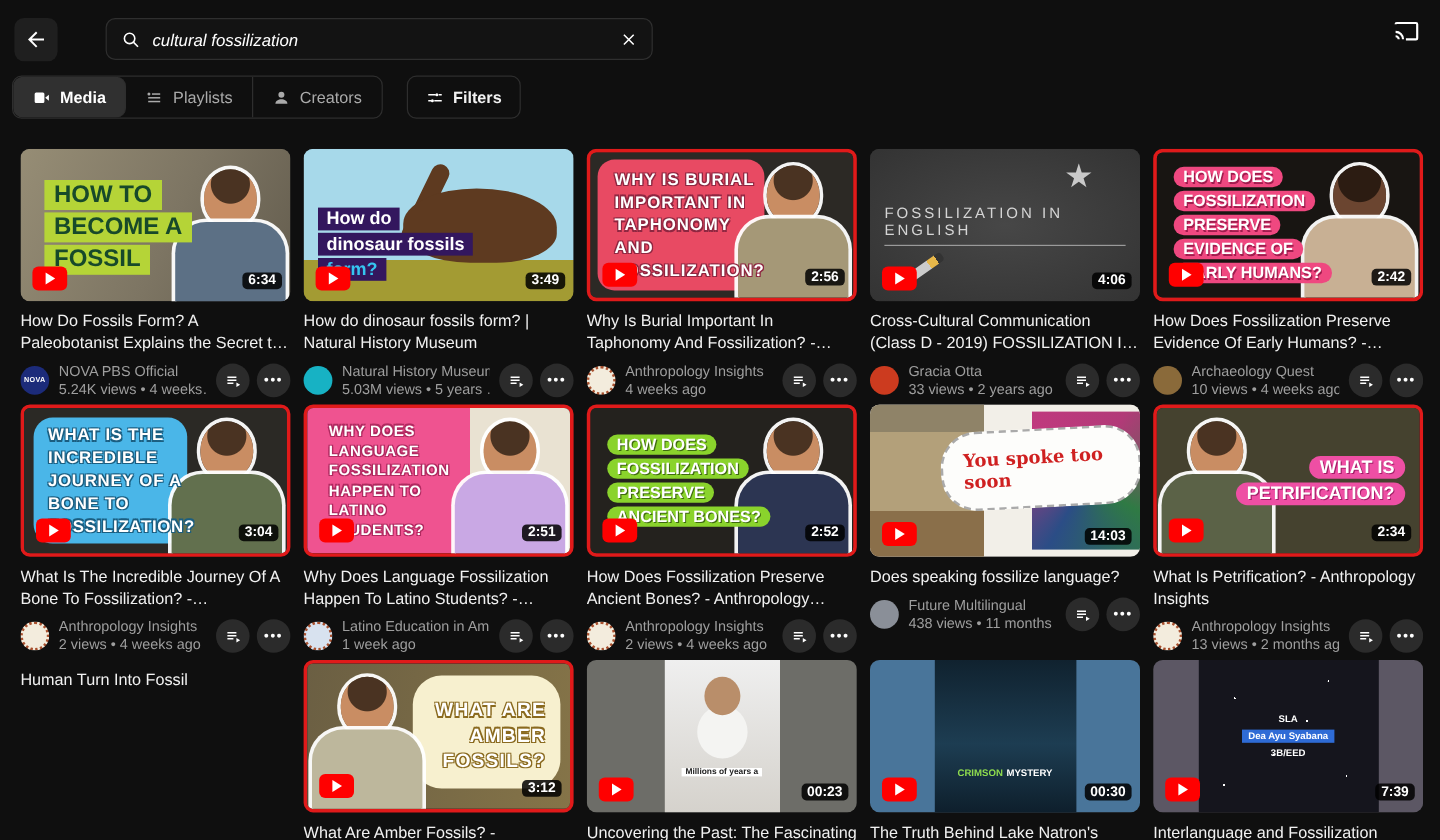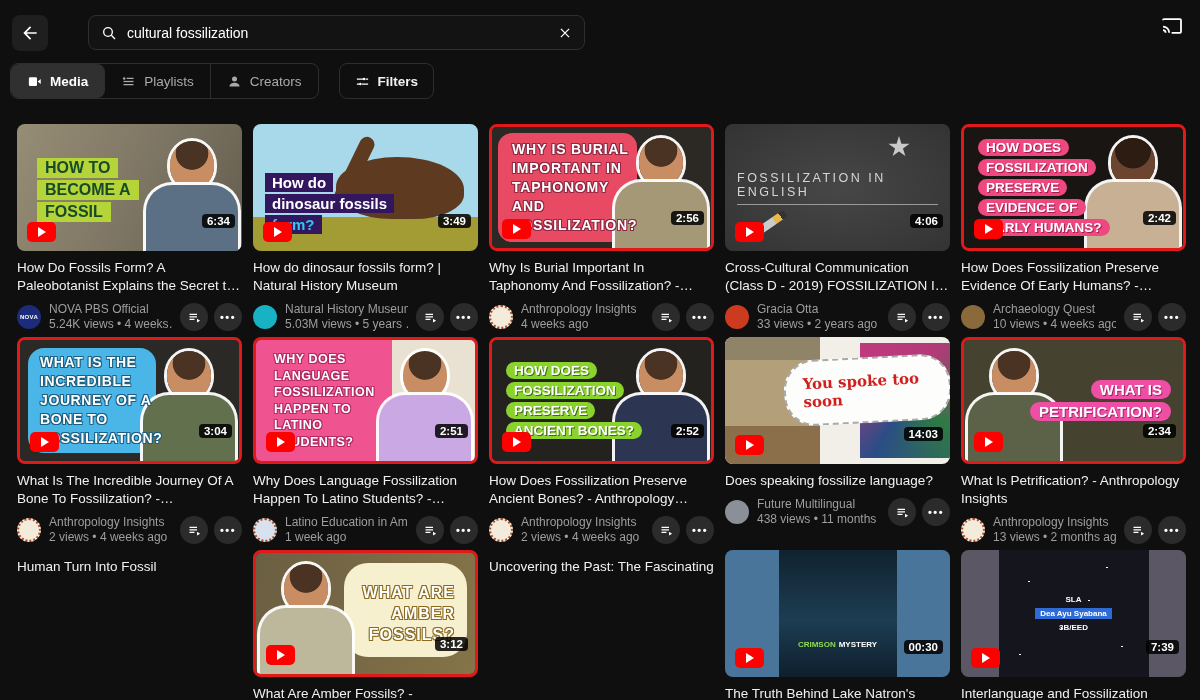--- a/index.html
+++ b/index.html
@@ -3,22 +3,22 @@
 <meta charset="utf-8">
 <style>
   * { margin:0; padding:0; box-sizing:border-box; }
   html,body { width:1200px; height:700px; overflow:hidden; }
   body { background:#0f0f0f; font-family:"Liberation Sans", sans-serif; color:#f1f1f1; position:relative; }
 
   
   .topbar { display:flex; align-items:center; padding:9px 12px 0 12px; height:56px; }
   .back-btn { width:36px; height:36px; border-radius:8px; background:#1f1f1f; border:none; color:#fff;
               display:flex; align-items:center; justify-content:center; cursor:pointer; }
-  .searchbox { margin-left:40px; width:497px; height:35px; background:#131313; border:1px solid #2f2f2f;
-               border-radius:8px; display:flex; align-items:center; padding:0 12px; gap:10px; }
+  .searchbox { margin-left:40px; width:456px; height:35px; background:#131313; border:1px solid #2f2f2f;
+               border-radius:8px; display:flex; align-items:center; padding:0 12px; gap:10px;font-style:italic; }
   .searchbox .q { flex:1; font-size:14px; color:#fff; font-weight:500; }
   .icon-btn { background:none; border:none; color:#fff; cursor:pointer; display:flex; align-items:center; }
   .cast { position:absolute; right:16px; top:14px; }
 
   
   .chips { display:flex; align-items:flex-end; margin:7px 0 0 10px; }
   .seg-group { display:flex; border:1px solid #2e2e2e; border-radius:8px; height:36px; overflow:hidden; }
   .seg { display:flex; align-items:center; gap:8px; padding:0 16px; font-size:13.5px; color:#aaa;
          background:transparent; border:none; border-right:1px solid #2e2e2e; cursor:pointer; }
   .seg:last-child { border-right:none; }
@@ -45,42 +45,42 @@
   .actions { display:flex; gap:6px; margin-left:auto; }
   .act { width:28px; height:28px; border-radius:50%; background:#2b2b2b; border:none; color:#fff;
          display:flex; align-items:center; justify-content:center; cursor:pointer; font-size:11px;
          letter-spacing:1.5px; font-weight:700; flex-shrink:0; }
 
   
   .ytp { position:absolute; left:10px; bottom:9px; width:29px; height:20px; background:#f00; border-radius:5px;
          z-index:5; display:flex; align-items:center; justify-content:center; }
   .ytp i { display:block; width:0; height:0; border-left:8px solid #fff; border-top:5px solid transparent;
            border-bottom:5px solid transparent; }
-  .dur { position:absolute; right:7px; bottom:23px; background:rgba(0,0,0,.85); color:#fff; font-size:11.5px;
+  .dur { position:absolute; right:7px; bottom:10px; background:rgba(0,0,0,.85); color:#fff; font-size:11.5px;
          font-weight:600; padding:1px 5px; border-radius:4px; z-index:5; }
 
   .tart { position:absolute; inset:0; display:flex; flex-direction:column; align-items:flex-start;
           justify-content:center; padding:12px; }
   .tline { z-index:3; }
 
   
   .person { position:absolute; bottom:0; width:96px; height:110px; z-index:2; }
   .person.right { right:2px; } .person.left { left:2px; }
   .person::before { content:""; position:absolute; top:0; left:50%; transform:translateX(-50%);
     width:44px; height:48px; border-radius:50% 50% 46% 46%;
     background:radial-gradient(circle at 50% 26%, #4a3322 0 38%, #c98d63 40%);
     box-shadow:0 0 0 3px rgba(255,255,255,.95); }
   .person::after { content:""; position:absolute; top:44px; left:50%; transform:translateX(-50%);
     width:92px; height:70px; border-radius:26px 26px 0 0; background:var(--shirt,#777);
     box-shadow:0 0 0 3px rgba(255,255,255,.95); }
   .th-early-humans .person::before { background:radial-gradient(circle at 50% 26%, #2c1c12 0 42%, #6b4530 44%); }
 
   
   .fossil-doc { background:linear-gradient(115deg,#968d75,#7d7563 55%,#645d4e); padding-top:16px; }
-  .fossil-doc .tline { background:#b5d437; color:#17492a; font-weight:800; font-size:16px; padding:1px 8px; margin:1px 0 1px 8px; }
+  .fossil-doc .tline { background:#b5d437; color:#17492a; font-weight:800; font-size:20px; padding:1px 8px; margin:1px 0 1px 8px; }
 
   .dino-cartoon { background:linear-gradient(#a7d9ea 0 73%, #a39b33 73%); justify-content:flex-end; padding-bottom:16px; }
   .dino-cartoon::after { content:""; position:absolute; right:14px; bottom:32px; width:128px; height:62px;
      background:#5e3a20; border-radius:55% 60% 45% 50%; }
   .dino-cartoon::before { content:""; position:absolute; right:116px; top:10px; width:15px; height:72px;
      background:#5e3a20; border-radius:8px; transform:rotate(26deg); }
   .dino-cartoon .tline { background:#33175e; color:#fff; font-weight:800; font-size:15px; padding:1px 7px; margin:1px 0; }
   .dino-cartoon .tline.l2 { color:#35c5f0; }
 
   .burial-pink { background:#2c2925; padding:14px; }
@@ -581,20 +581,30 @@
       <div class="person left" style="--shirt: #bdb79c;"></div>
       <div class="ytp">
           <i></i>
         </div>
       <div class="dur">3:12</div>
     </div>
     <div class="title">What Are Amber Fossils? -</div>
 
   </div>
     <div class="card">
+    <div class="thumb th-scientist">
+      <div class="tart scientist">
+          <span class="tline l0">Millions of years a</span>
+        </div>
+
+      <div class="ytp">
+          <i></i>
+        </div>
+      <div class="dur">00:23</div>
+    </div>
     <div class="title">Uncovering the Past: The Fascinating</div>
 
   </div>
     <div class="card">
     <div class="thumb th-lake-natron">
       <div class="tart lake-natron">
           <span class="tline l0">CRIMSON</span>
           <span class="tline l1">MYSTERY</span>
         </div>
 

